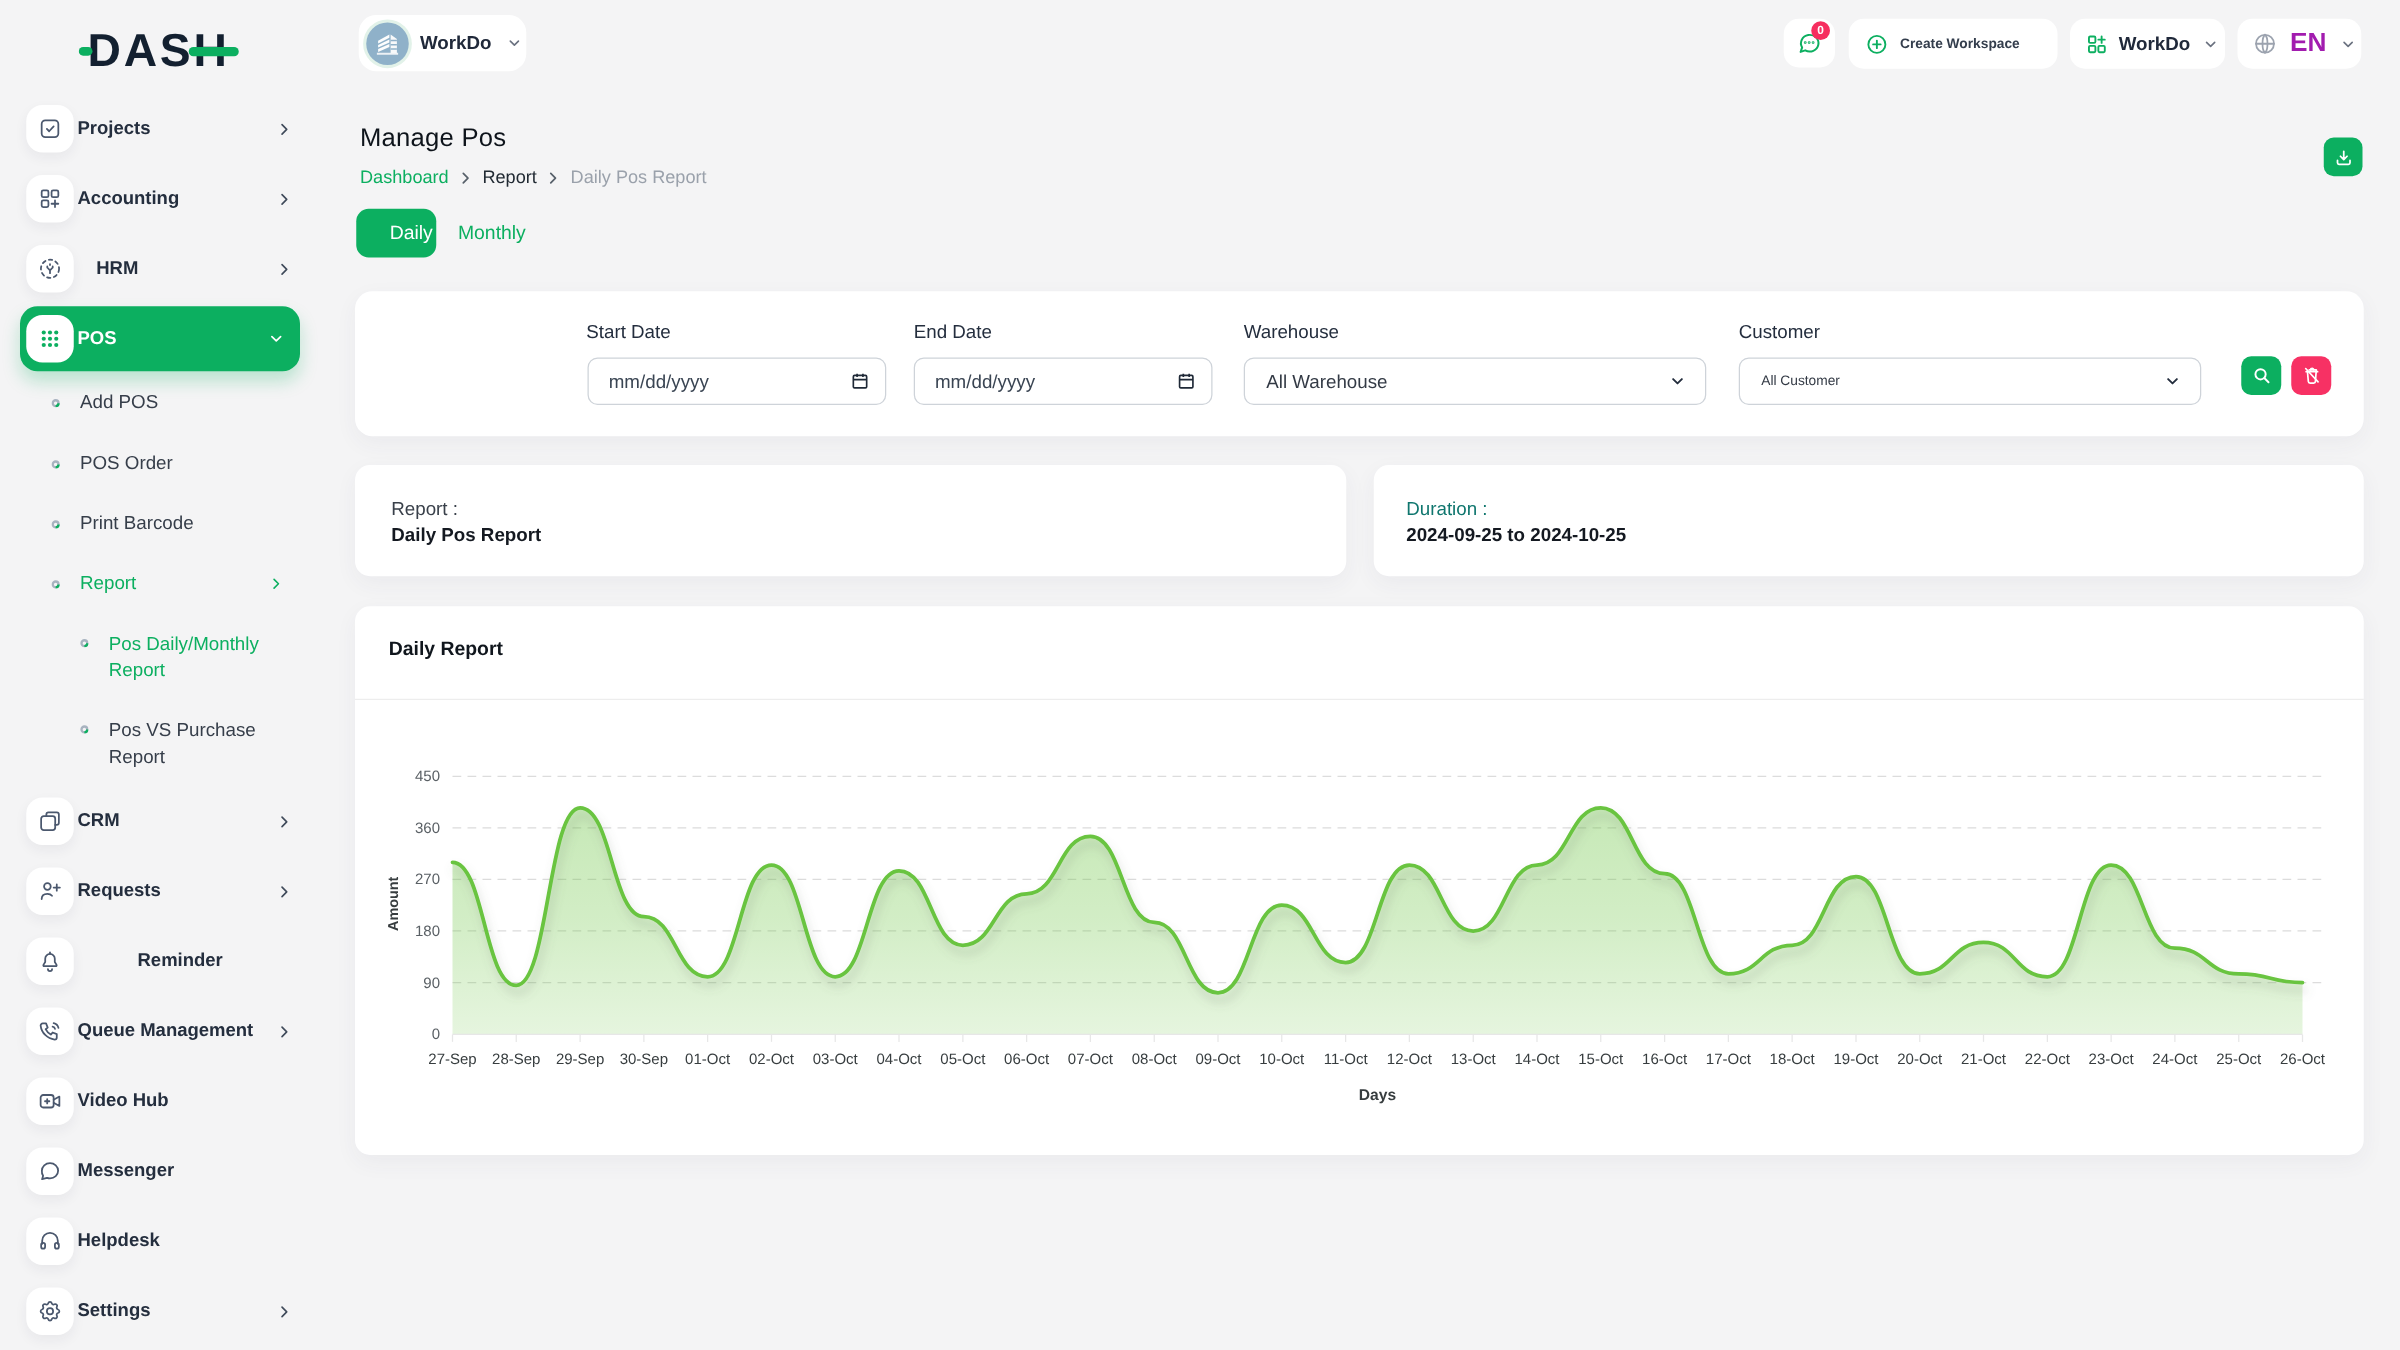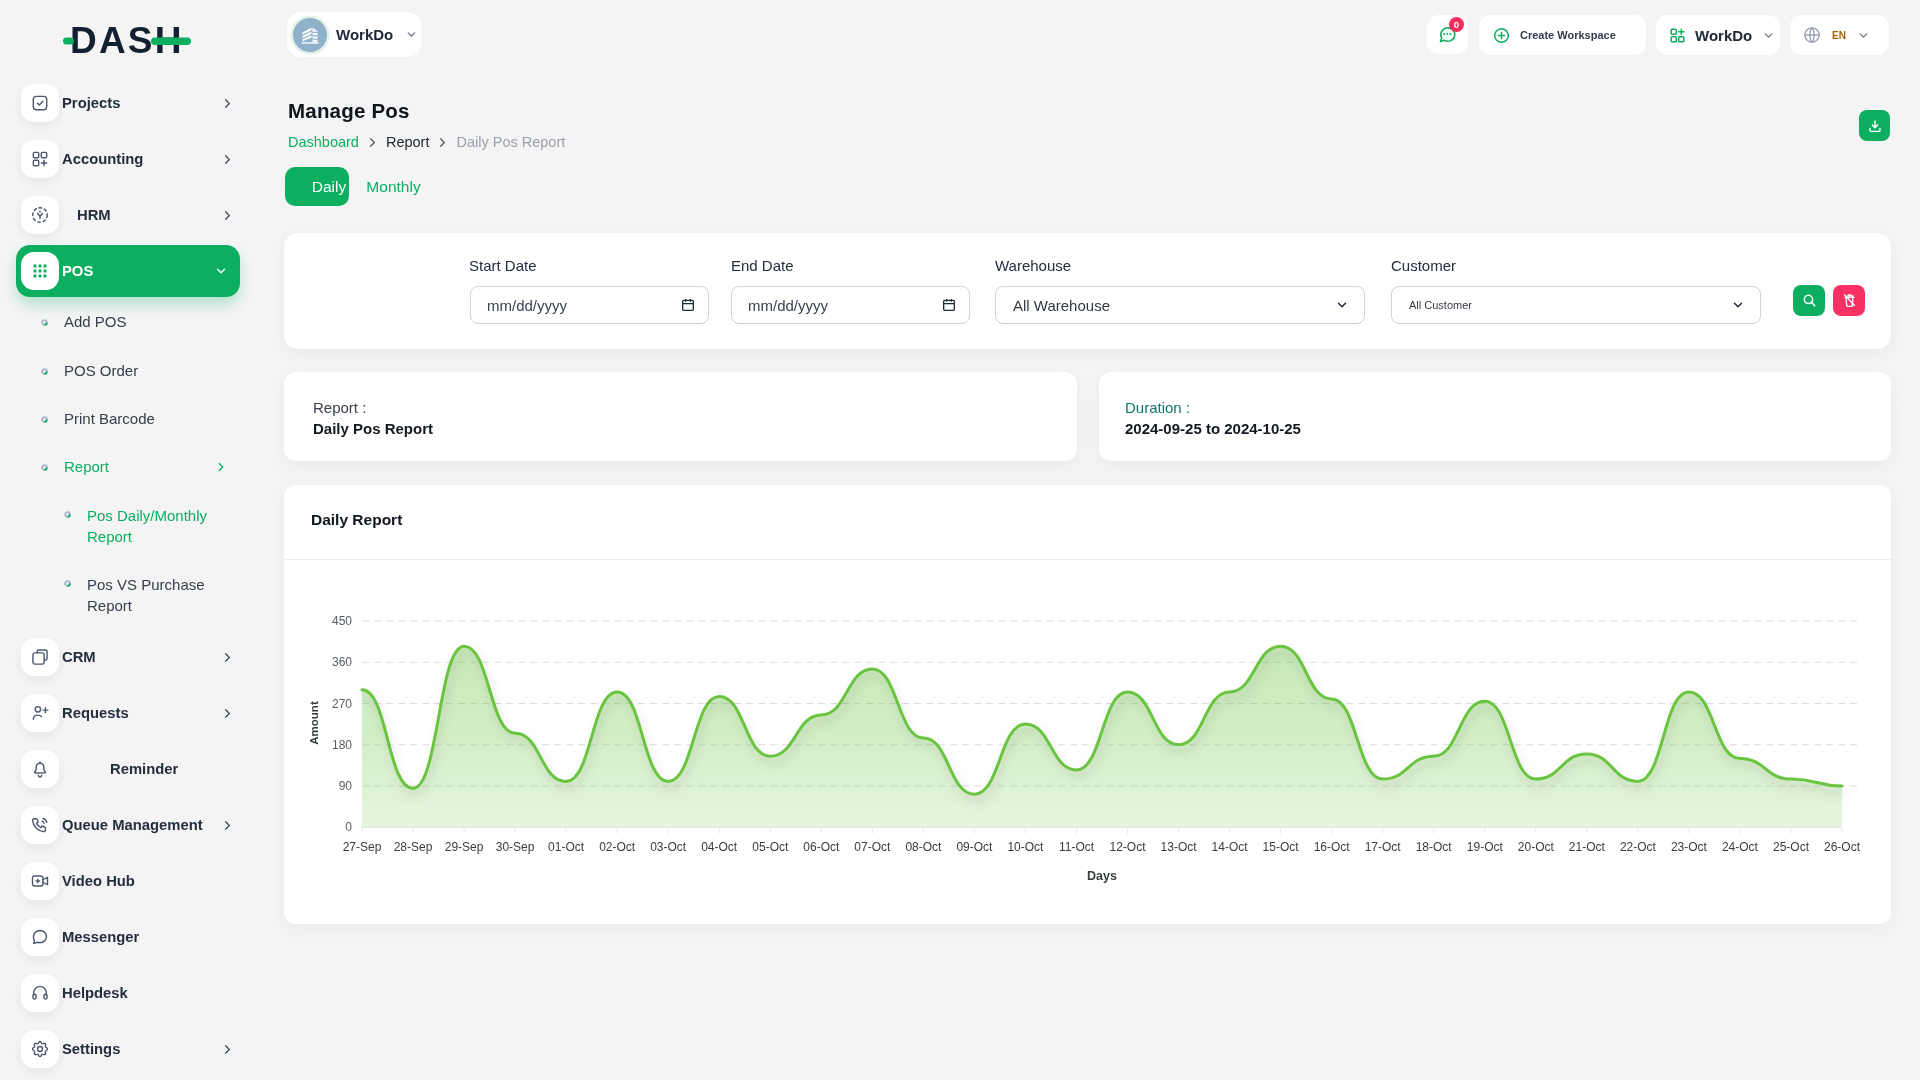--- a/index.html
+++ b/index.html
@@ -290,27 +290,27 @@
   <svg width="13" height="13" viewBox="0 0 24 24" style="margin-left:10px;" fill="none" stroke="#6b7280" stroke-width="2.4" stroke-linecap="round" stroke-linejoin="round">
       <path d="M6 9l6 6 6-6"></path>
     </svg>
 </div>
 
 <div class="pill abs" style="left:1790px; top:15px; width:99px; height:40px;">
   <svg width="20" height="20" viewBox="0 0 24 24" style="margin-left:12px;" fill="none" stroke="#9ca3af" stroke-width="1.7" stroke-linecap="round">
     <circle cx="12" cy="12" r="8.6"></circle>
       <path d="M3.4 12h17.2M12 3.4c3.2 2.6 3.2 14.6 0 17.2M12 3.4c-3.2 2.6-3.2 14.6 0 17.2"></path>
   </svg>
-  <div style="margin-left:10px; font-size:10px; font-weight:600; color:#a16207;text-align:center;">EN</div>
+  <div style="margin-left:10px; font-size:21px; font-weight:600; color:#a21caf;text-align:center;">EN</div>
   <svg width="13" height="13" viewBox="0 0 24 24" style="margin-left:11px;" fill="none" stroke="#6b7280" stroke-width="2.4" stroke-linecap="round" stroke-linejoin="round">
       <path d="M6 9l6 6 6-6"></path>
     </svg>
 </div>
 
-<div class="abs" style="left:288px; top:99px; font-size:20.5px; font-weight:700; color:#0e141b; letter-spacing:0.2px;text-align:center;">Manage Pos</div>
+<div class="abs" style="left:288px; top:99px; font-size:20.5px; font-weight:400; color:#0e141b; letter-spacing:0.2px;text-align:center;">Manage Pos</div>
 <div class="abs" style="left:288px; top:133px; font-size:14.5px; display:flex; align-items:center;">
   <span style="color:#0caf60;">Dashboard</span>
   <svg width="15" height="15" viewBox="0 0 24 24" style="margin:2px 6px 0;" fill="none" stroke="#57606a" stroke-width="2.2" stroke-linecap="round" stroke-linejoin="round">
       <path d="M9 6l6 6-6 6"></path>
     </svg>
   <span style="color:#212a33;">Report</span>
   <svg width="15" height="15" viewBox="0 0 24 24" style="margin:2px 6px 0;" fill="none" stroke="#57606a" stroke-width="2.2" stroke-linecap="round" stroke-linejoin="round">
       <path d="M9 6l6 6-6 6"></path>
     </svg>
   <span style="color:#9aa1ab;">Daily Pos Report</span>

